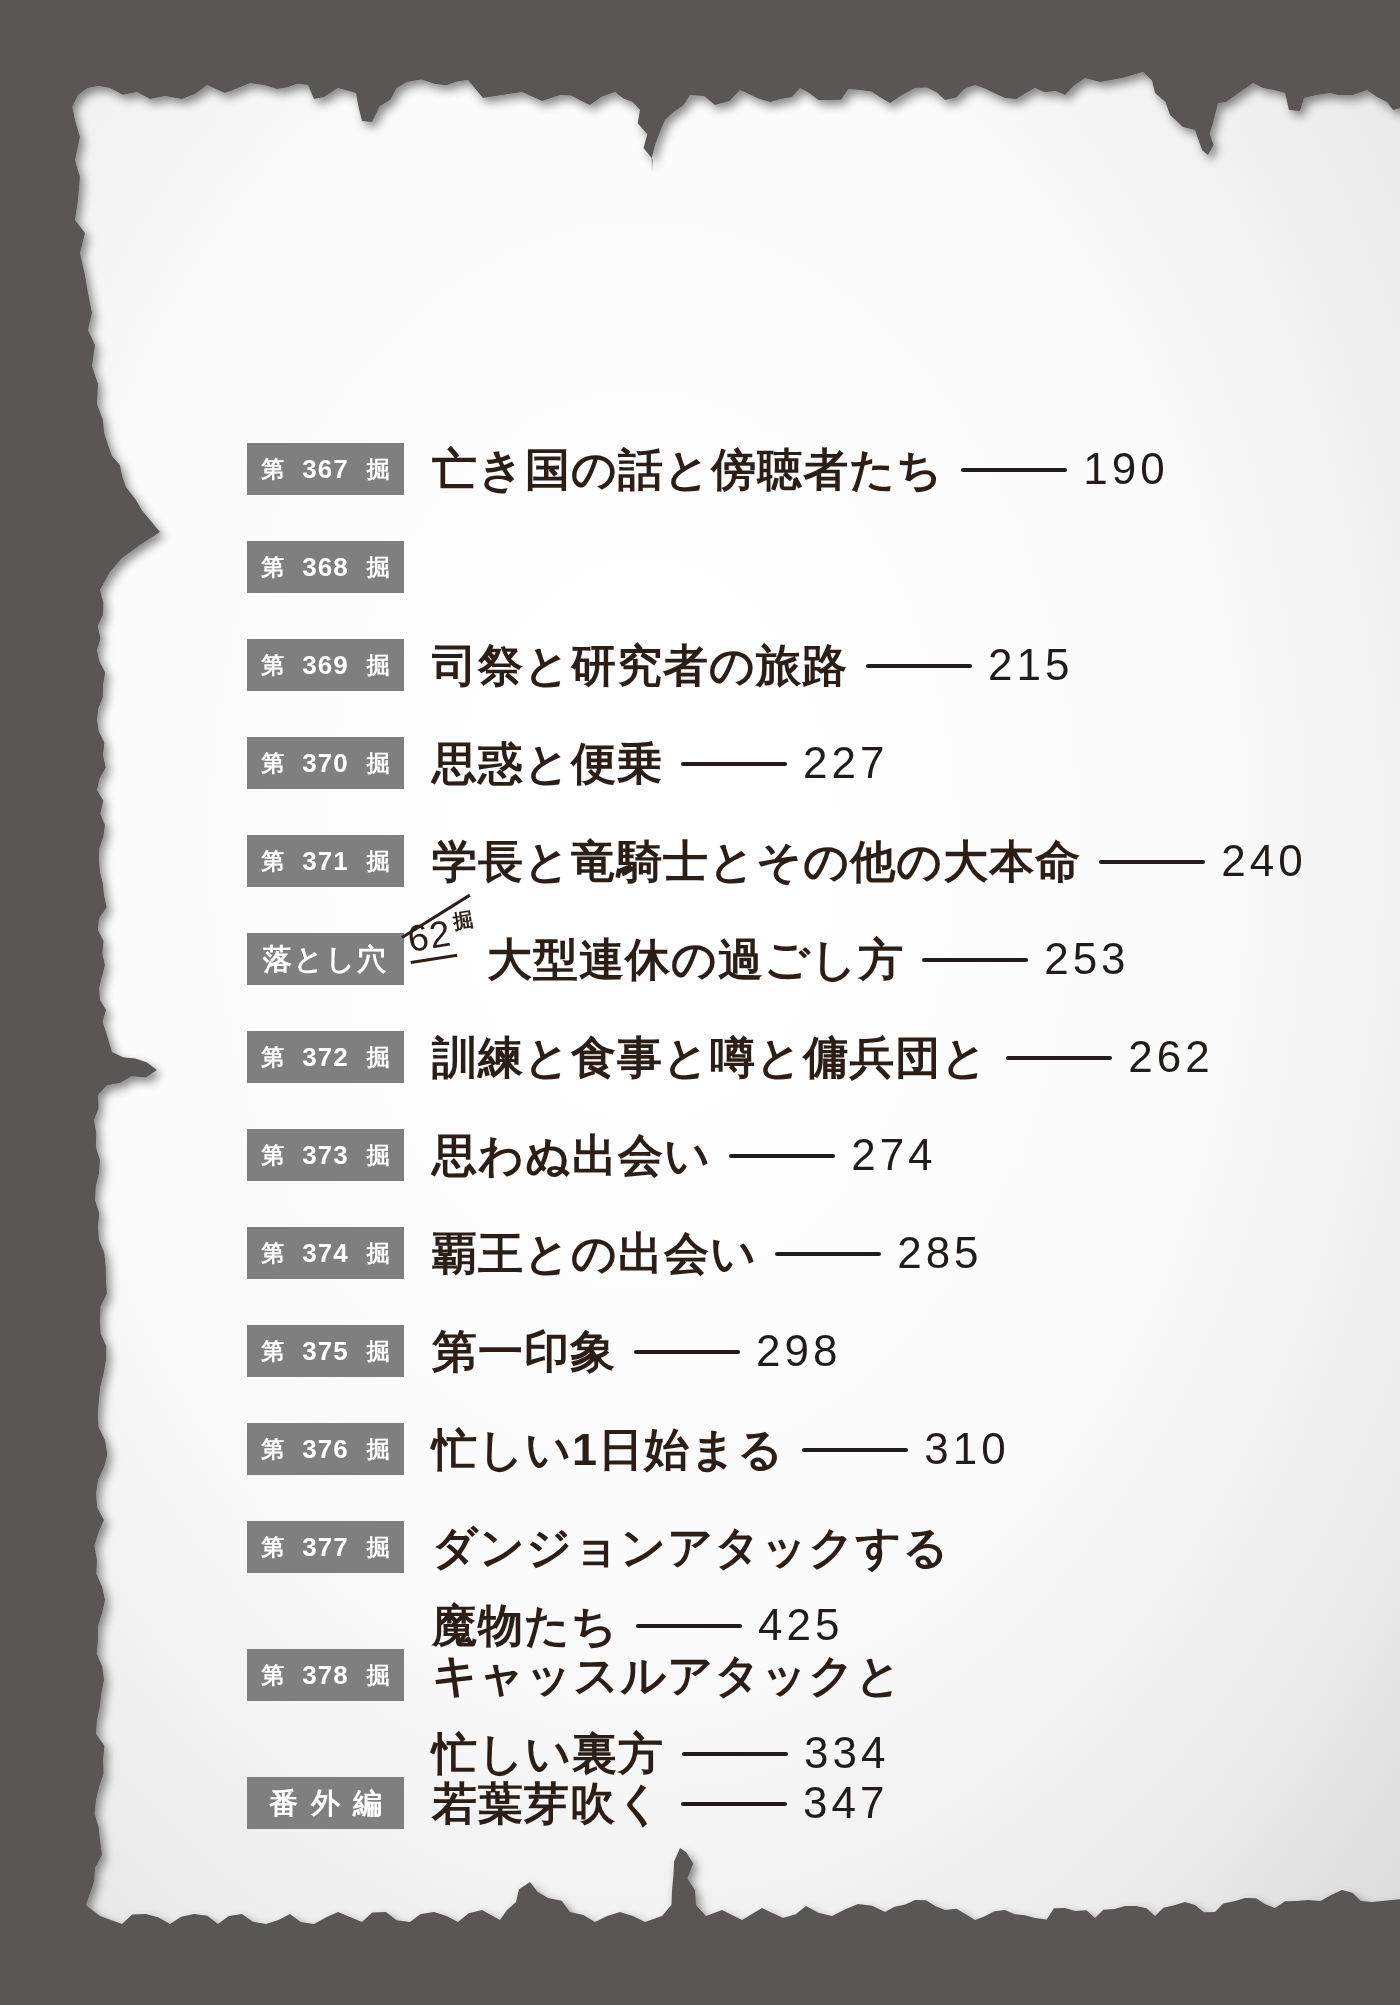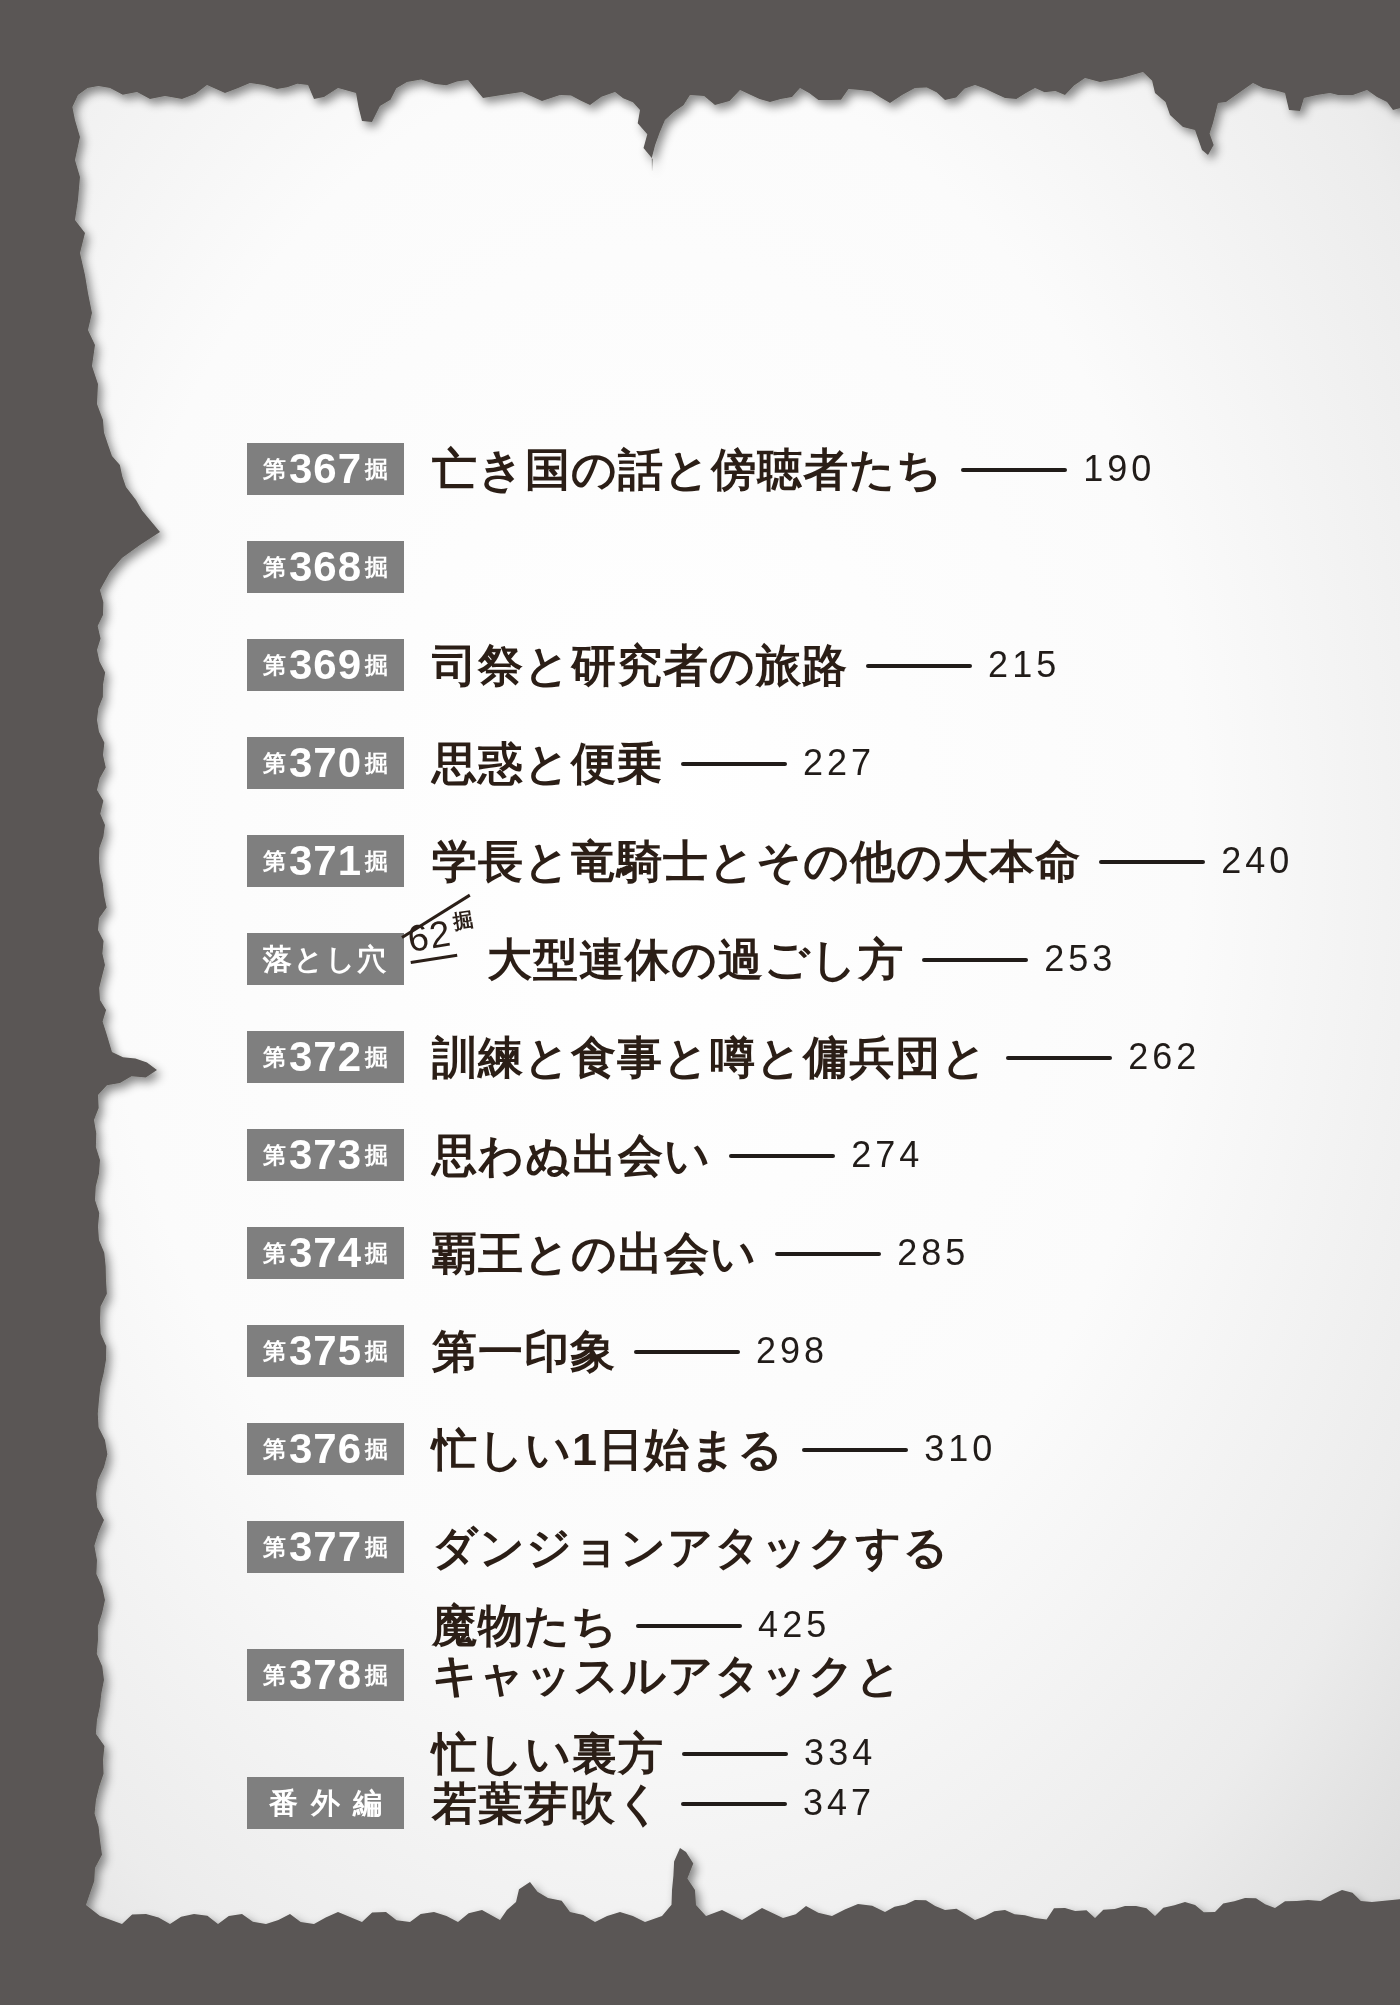--- a/index.html
+++ b/index.html
@@ -13,37 +13,37 @@
 
   .row{position:absolute;left:0;width:100%;}
 
   .badge{
     position:absolute;left:247px;top:0;width:157px;height:52px;
     background:#7f7f7f;color:#ffffff;
     display:flex;align-items:center;justify-content:center;
     font-weight:bold;line-height:1;
   }
   .b-pre,.b-suf{font-size:23px;}
-  .b-num{font-size:42px;letter-spacing:1px;margin:0 3px;}
+  .b-num{font-size:26px;letter-spacing:1px;margin:0 18px;}
   .badge.text-badge .b-num{font-size:29px;letter-spacing:2px;margin:0;}
   .badge.text-badge.spread .b-num{letter-spacing:13px;margin-right:-13px;}
 
   .title-block{position:absolute;left:432px;top:0;}
   .row.pitfall .title-block{left:487px;}
   .line{display:flex;align-items:center;height:52px;white-space:nowrap;}
   .line + .line{margin-top:26px;}
   .title-text{
     font-size:45px;font-weight:bold;color:#2b1e16;letter-spacing:1px;line-height:1;
   }
   .dash{
     width:106px;height:4px;background:#211c19;border-radius:2px;
     margin:2px 16px 0 18px;flex:0 0 auto;
   }
   .page-num{
-    font-size:36px;font-weight:400;color:#211c19;letter-spacing:4px;line-height:1;margin-top:0;
+    font-size:44px;font-weight:400;color:#211c19;letter-spacing:4px;line-height:1;margin-top:0;
   }
 
   
   .annotation{position:absolute;left:404px;top:0;width:84px;height:52px;}
   .slash{
     position:absolute;left:-2px;top:3px;width:80px;height:3px;background:#2b1f18;
     transform:rotate(-32deg);transform-origin:left center;display:block;
   }
   .ann-body{
     position:absolute;left:7px;top:-14px;display:inline-block;

